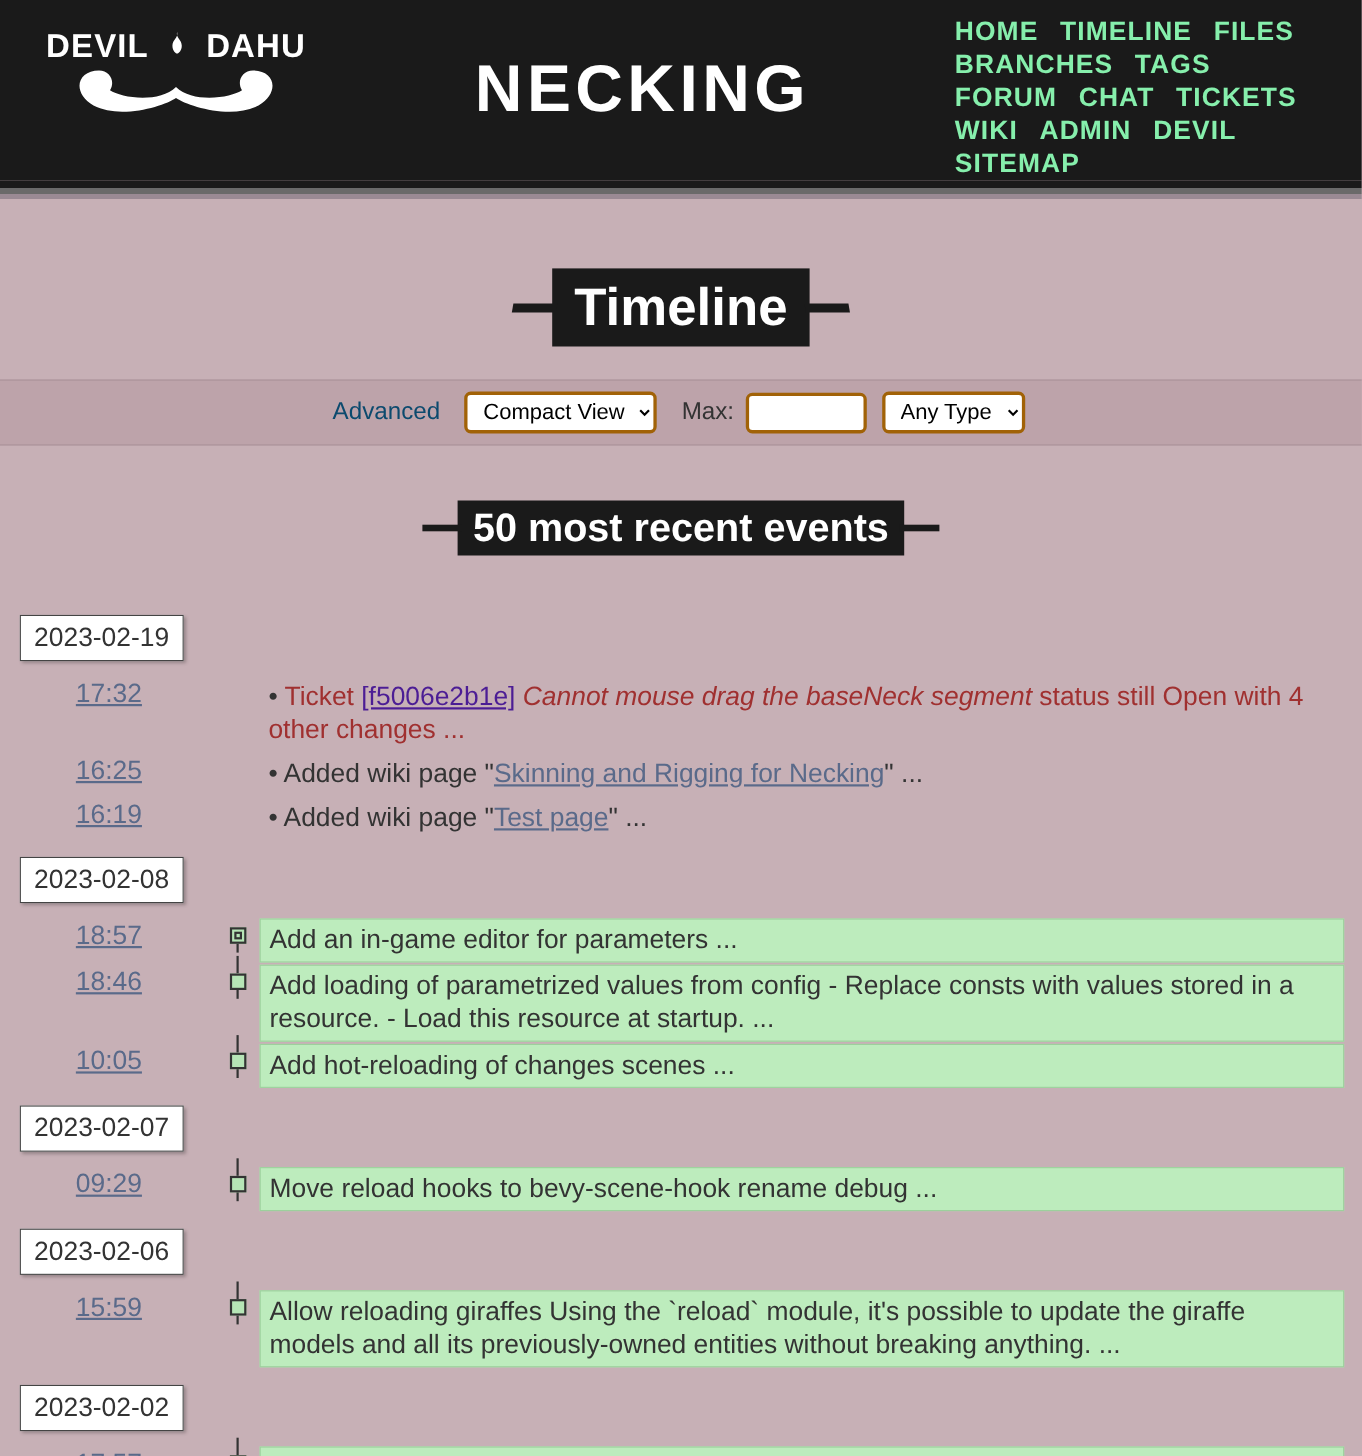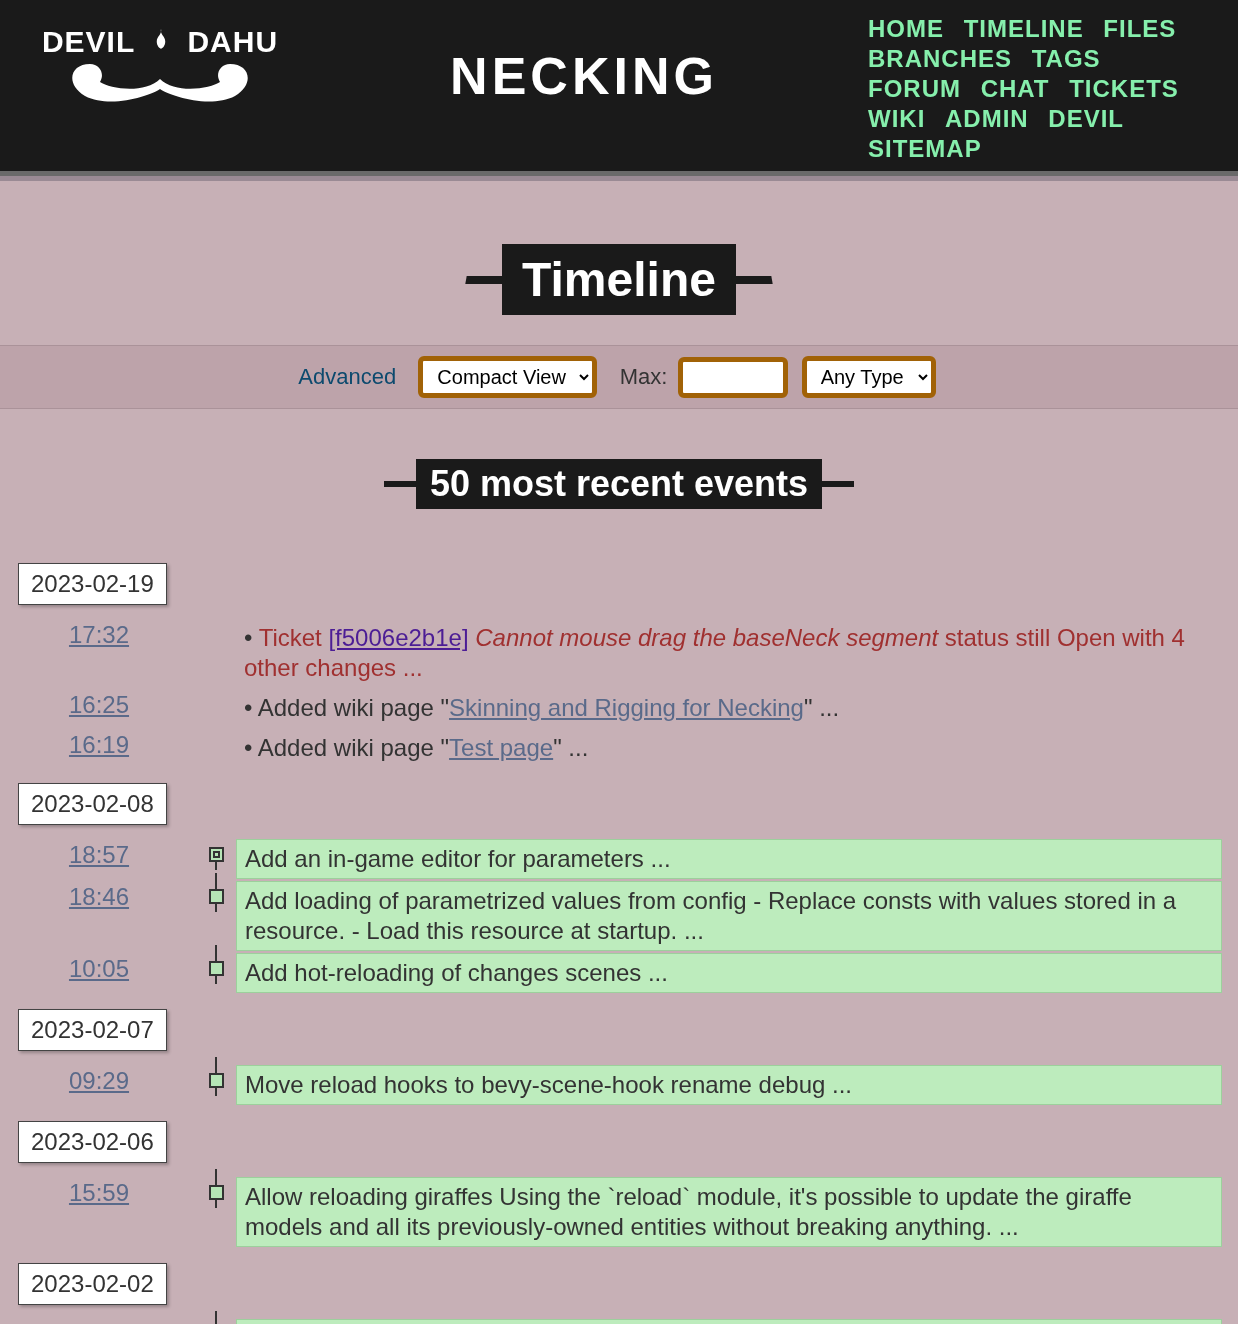--- a/index.html
+++ b/index.html
@@ -33,21 +33,21 @@
       padding-top: 16px;
     }
     .logo-top { display: block; }
     .logo-swish {
       height: 50px;
       margin-top: -6px;
     }
     .project-title {
       color: #fff;
       font-weight: 900;
-      font-size: 52px;
+      font-size: 60px;
       letter-spacing: 4px;
       text-align: center;
       flex: 1;
       font-family: "Arial Black", sans-serif;
       padding-top: 36px;
     }
     .nav {
       width: 350px;
       flex-shrink: 0;
       color: #fff;
@@ -102,21 +102,21 @@
       padding: 10px 0;
       text-align: center;
       font-size: 22px;
     }
     .controls a.adv { color: #0c4a6e; text-decoration: none; margin-right: 12px; }
     .controls select,
     .controls input {
       font-size: 20px;
       padding: 4px 10px;
       border-radius: 6px;
-      border: 5px solid #a16207;
+      border: 3px solid #a16207;
       background: #fff;
       margin: 0 4px;
     }
     .controls input[type="text"] { width: 110px; }
 
     
     .subheader-wrap {
       text-align: center;
       margin: 50px 1px 40px;
     }

